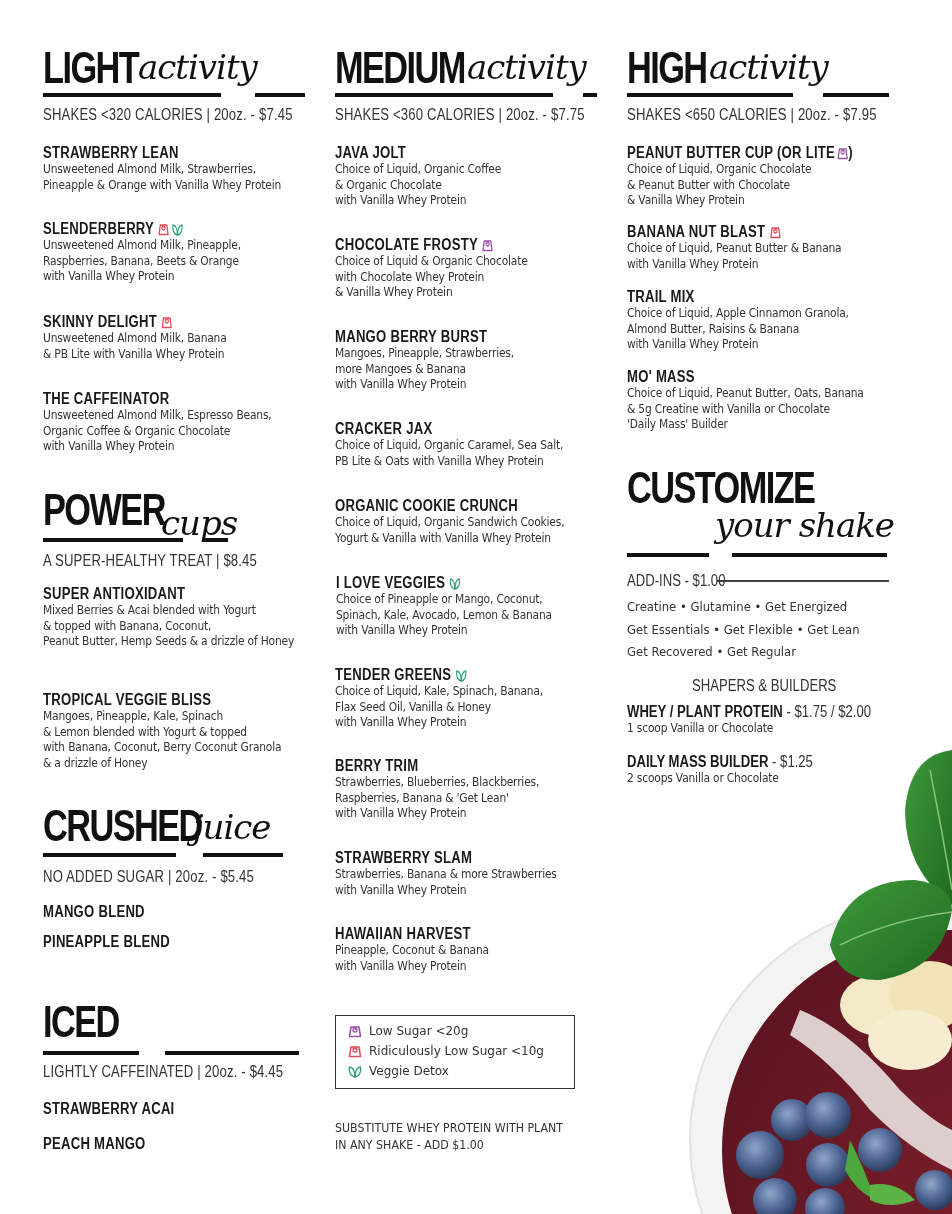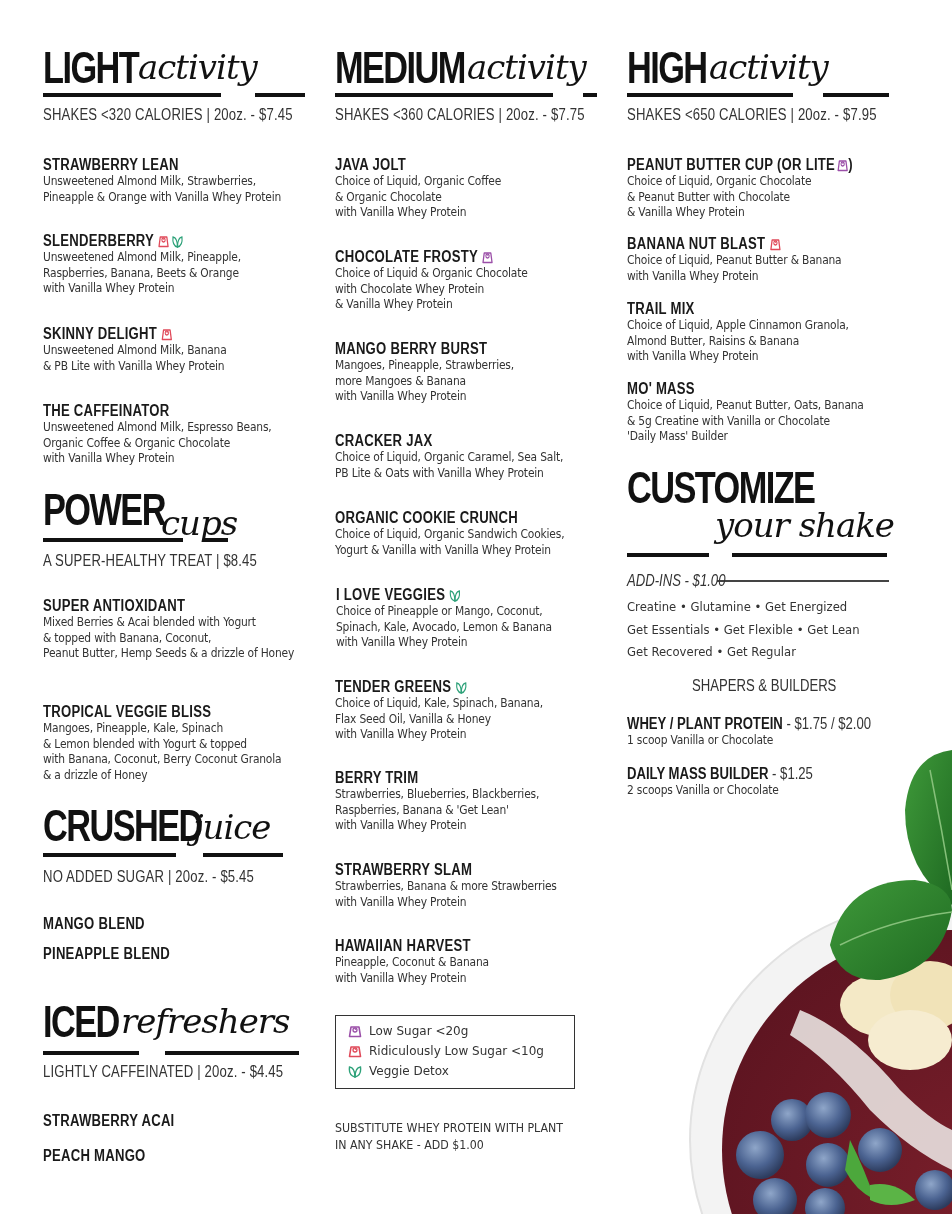--- a/index.html
+++ b/index.html
@@ -40,21 +40,21 @@
     position: absolute;
     font-family: "Liberation Sans", sans-serif;
     font-size: 16px;
     color: #333;
     white-space: nowrap;
     transform: scaleX(0.82);
     transform-origin: left top;
     letter-spacing: 0.2px;
   }
 
-  .item { position: absolute; width: 300px; margin-top: 12px; }
+  .item { position: absolute; width: 300px; }
   .item-name {
     font-family: "Liberation Sans", sans-serif;
     font-weight: bold;
     font-size: 16px;
     color: #1a1a1a;
     white-space: nowrap;
     transform: scaleX(0.82);
     transform-origin: left top;
     display: inline-flex;
     align-items: center;
@@ -226,21 +226,20 @@
   <div class="subhead" style="top:868px;left:0;">NO ADDED SUGAR  |  20oz. - $5.45</div>
   <div class="item" style="top:902px;left:0;">
     <div class="item-name">MANGO BLEND</div>
   </div>
   <div class="item" style="top:932px;left:0;">
     <div class="item-name">PINEAPPLE BLEND</div>
   </div>
 
   <div class="section-head" style="top:996px;left:0;width:256px;">
     <span class="head-big" style="position:absolute;left:0;top:4px;">ICED</span>
-    <span class="head-script" style="left:78px;top:8px;">refreshers</span>
     <div class="head-rule" style="left:0;top:55px;width:96px;"></div>
     <div class="head-rule" style="left:122px;top:55px;width:134px;"></div>
   </div>
   <div class="subhead" style="top:1063px;left:0;">LIGHTLY CAFFEINATED  |  20oz. - $4.45</div>
   <div class="item" style="top:1099px;left:0;">
     <div class="item-name">STRAWBERRY ACAI</div>
   </div>
   <div class="item" style="top:1134px;left:0;">
     <div class="item-name">PEACH MANGO</div>
   </div>
@@ -430,21 +429,21 @@
 'Daily Mass' Builder</div>
   </div>
 
   <div class="section-head" style="top:462px;left:0;width:262px;height:100px;">
     <span class="head-big" style="position:absolute;left:0;top:4px;">CUSTOMIZE</span>
     <span class="head-script" style="left:88px;top:46px;">your shake</span>
     <div class="head-rule" style="left:0;top:91px;width:82px;"></div>
     <div class="head-rule" style="left:105px;top:91px;width:155px;"></div>
   </div>
 
-  <div class="line-label" style="top:572px;left:0;font-style:italic;">
+  <div class="line-label" style="top:572px;left:0;">
     <span class="lbl" style="width:90px">ADD-INS - $1.00</span>
     <div class="thin"></div>
   </div>
   <div class="addins-text" style="top:596px;left:0;">Creatine • Glutamine • Get Energized
 Get Essentials • Get Flexible • Get Lean
 Get Recovered • Get Regular</div>
 
   <div class="line-label" style="top:677px;left:0;flex-direction:column;">
     <span class="lbl" style="width:132px">SHAPERS &amp; BUILDERS</span>
     <div class="thin"></div>

